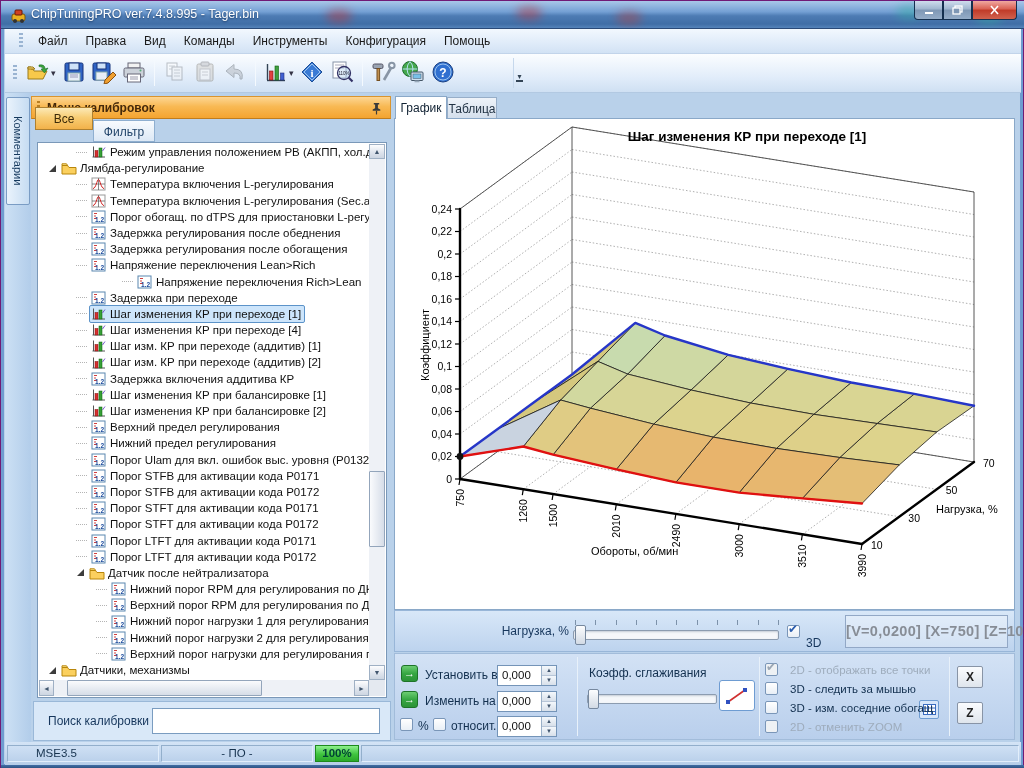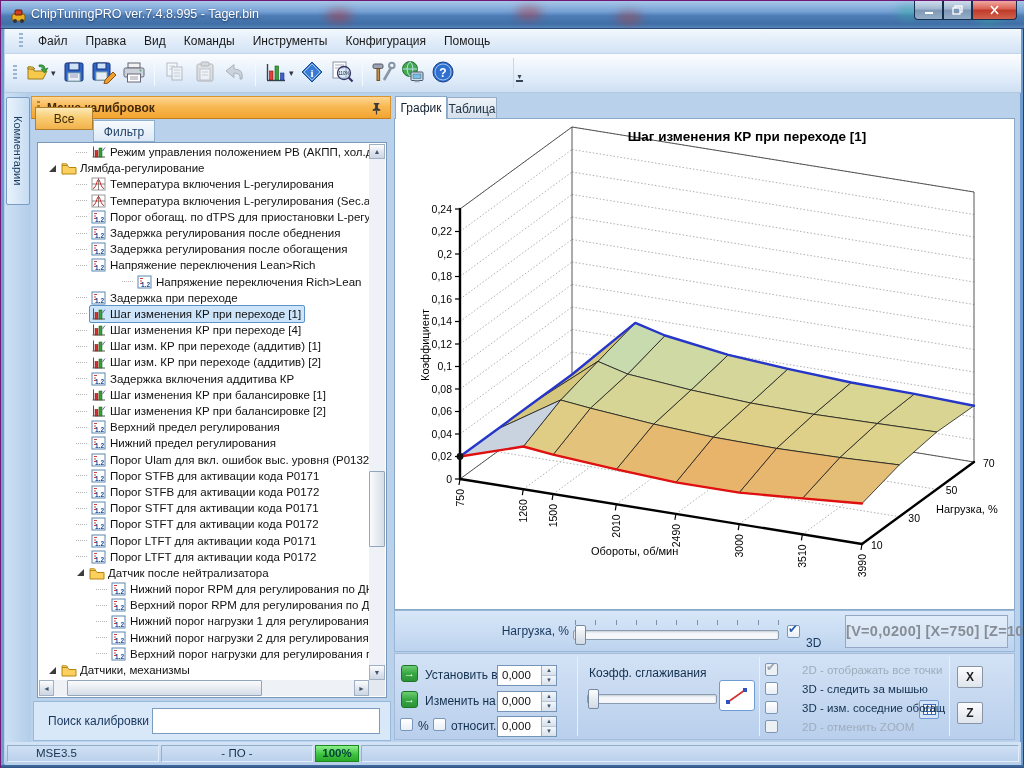--- a/index.html
+++ b/index.html
@@ -109,21 +109,21 @@
   .spin .val { position:absolute; left:4px; top:3px; font-size:11.5px; color:#111; }
   .spin .ud { position:absolute; right:0; top:0; bottom:0; width:15px; border-left:1px solid #9ab0c8; display:flex; flex-direction:column; }
   .spin .ud span { flex:1; font-size:6px; color:#40556e; text-align:center; line-height:9px; background:linear-gradient(#f4f8fc,#d8e0ea); }
   .spin .ud span + span { border-top:1px solid #b8c6d8; }
   #smooth-label { position:absolute; left:194px; top:12px; color:#13304f; }
   #smooth-track { position:absolute; left:192px; top:40px; width:130px; height:10px; background:#f5f7fa; border:1px solid #8c9cb0; border-radius:2px; box-shadow:inset 0 1px 2px #c4ccd6; }
   #smooth-thumb { position:absolute; left:193px; top:35px; width:11px; height:20px; background:linear-gradient(#fcfdfe,#d2dae4); border:1px solid #76889e; border-radius:2px; }
   #interp-btn { position:absolute; left:324px; top:26px; width:36px; height:31px; background:#fff; border:1px solid #6e9cd2; border-radius:3px; display:flex; align-items:center; justify-content:center; }
   #opt-group { position:absolute; left:370px; top:2px; width:182px; height:82px; }
   .orow { position:absolute; left:0; height:17px; display:flex; align-items:center; }
-  .orow .olabel { margin-left:24px; font-size:11.5px; color:#13304f; white-space:nowrap; }
+  .orow .olabel { margin-left:12px; font-size:11.5px; color:#13304f; white-space:nowrap; }
   .orow.dis .olabel { color:#9eacbc; }
   #grid-btn { position:absolute; left:154px; top:44px; width:20px; height:19px; background:#d6e6fa; border:1px solid #6e9cd2; border-radius:2px; display:flex; align-items:center; justify-content:center; }
   .xzbtn { position:absolute; left:562px; width:26px; height:22px; background:linear-gradient(#fbfcfe,#dfe5ec); border:1px solid #8894a6; border-radius:2px; font-weight:bold; font-size:12px; text-align:center; line-height:20px; color:#222; }
 
   
   #statusbar { position:absolute; left:4px; top:741px; width:1016px; height:23px; background:linear-gradient(#d4e4f6,#b6cde9); }
   .seg { position:absolute; top:3px; height:17px; border:1px solid; border-color:#93afcc #e2eefb #e2eefb #93afcc; font-size:11.5px; color:#16324e; line-height:15px; }
   #seg1 { left:2px; width:152px; padding-left:28px; }
   #seg2 { left:156px; width:152px; text-align:center; }
   #seg-progress { left:310px; width:44px; background:linear-gradient(#8df08d,#3fc43f 55%,#2aa82a); border-color:#1d8a1d; color:#043; font-weight:bold; text-align:center; }

